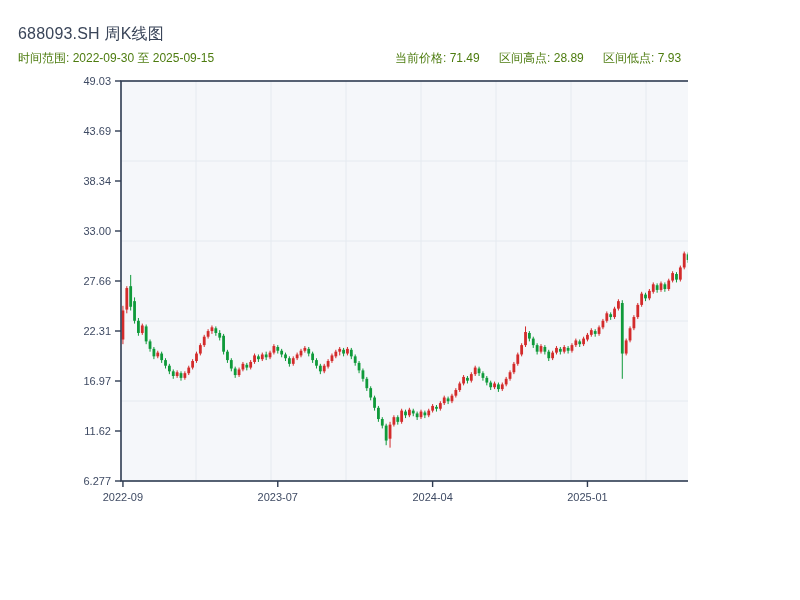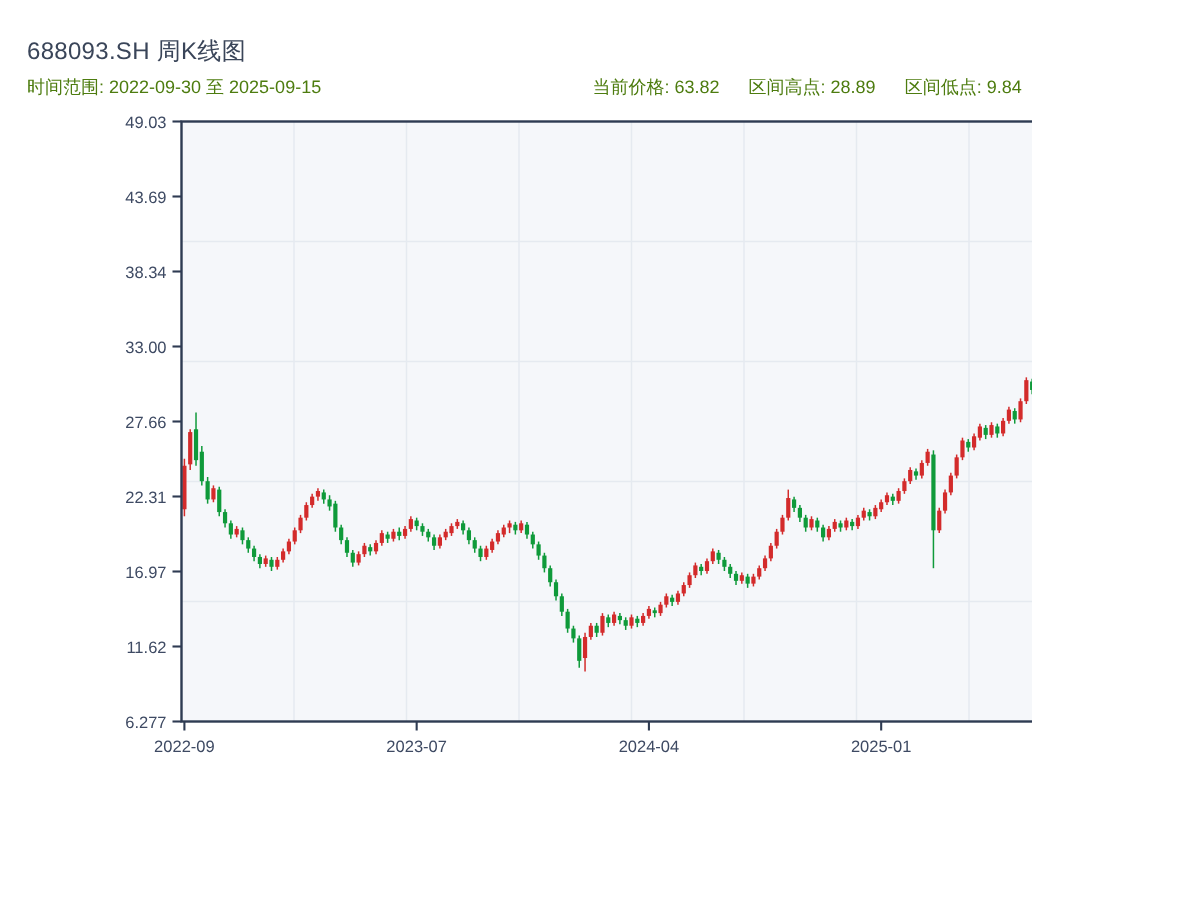--- a/index.html
+++ b/index.html
@@ -13,23 +13,23 @@
   text{font-family:"Liberation Sans","DejaVu Sans",sans-serif;}
 </style>
 </head>
 <body>
 
 <div class="page">
   <div class="title">688093.SH 周K线图</div>
   <div class="sub-row">
     <span>时间范围: 2022-09-30 至 2025-09-15</span>
     <span class="stats">
-      <span>当前价格: 63.82</span>
+      <span>当前价格: 71.49</span>
       <span>区间高点: 28.89</span>
-      <span>区间低点: 9.84</span>
+      <span>区间低点: 7.93</span>
     </span>
   </div>
   <svg class="chart" width="800" height="600" viewBox="0 0 800 600">
       <rect x="121" y="81" width="600" height="400" fill="#f5f7fa"></rect>
       <g stroke="#e5eaf0" stroke-width="1">
         <line x1="196" y1="81" x2="196" y2="481"></line>
         <line x1="271" y1="81" x2="271" y2="481"></line>
         <line x1="346" y1="81" x2="346" y2="481"></line>
         <line x1="421" y1="81" x2="421" y2="481"></line>
         <line x1="496" y1="81" x2="496" y2="481"></line>

